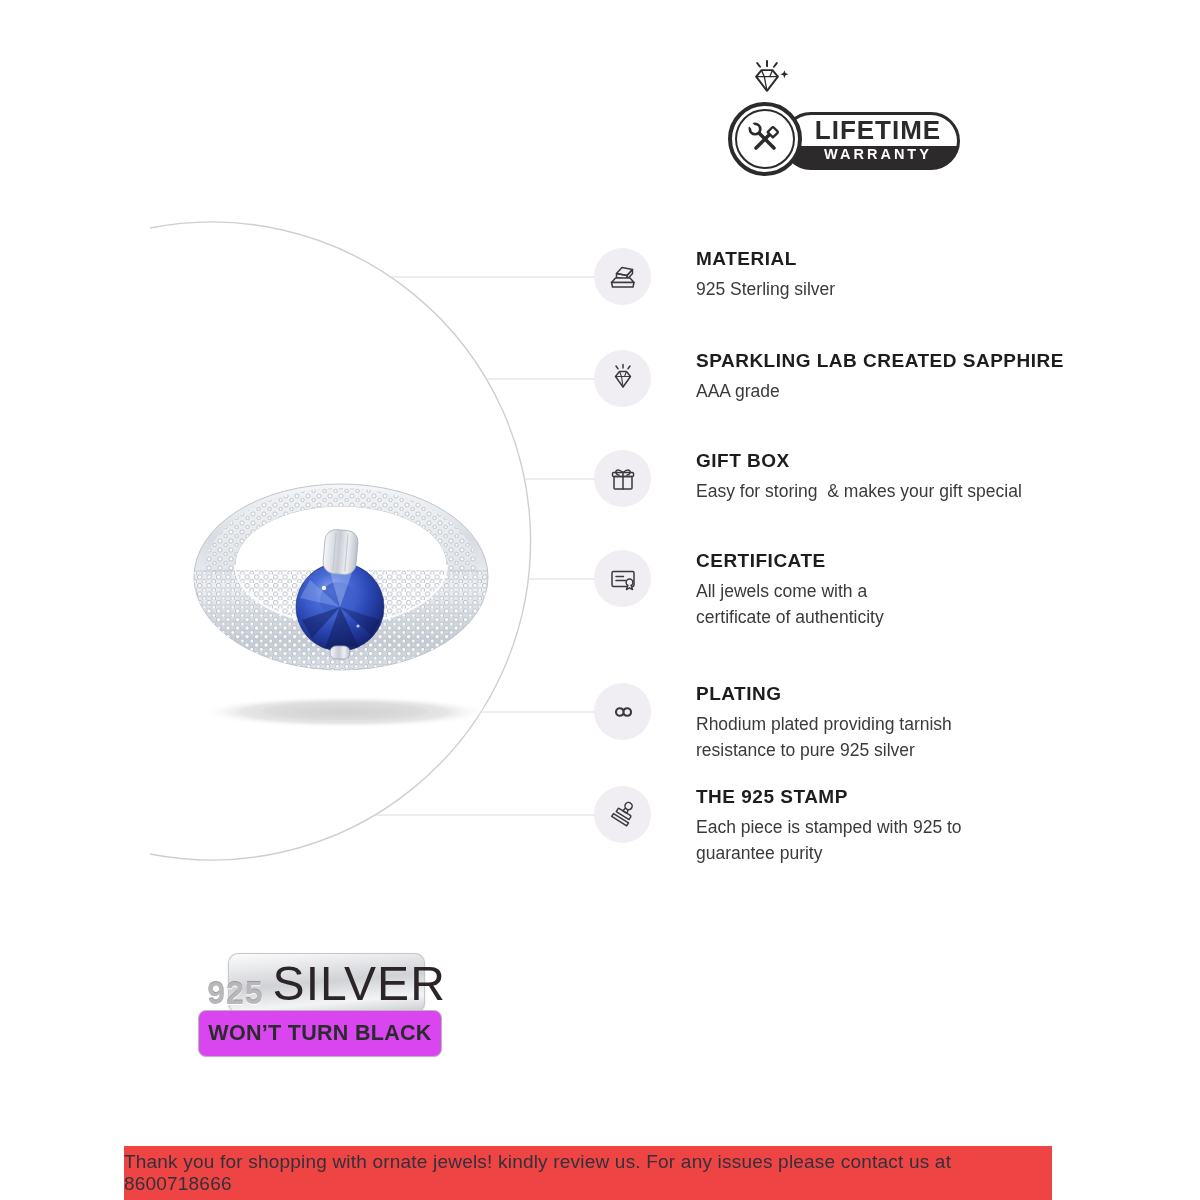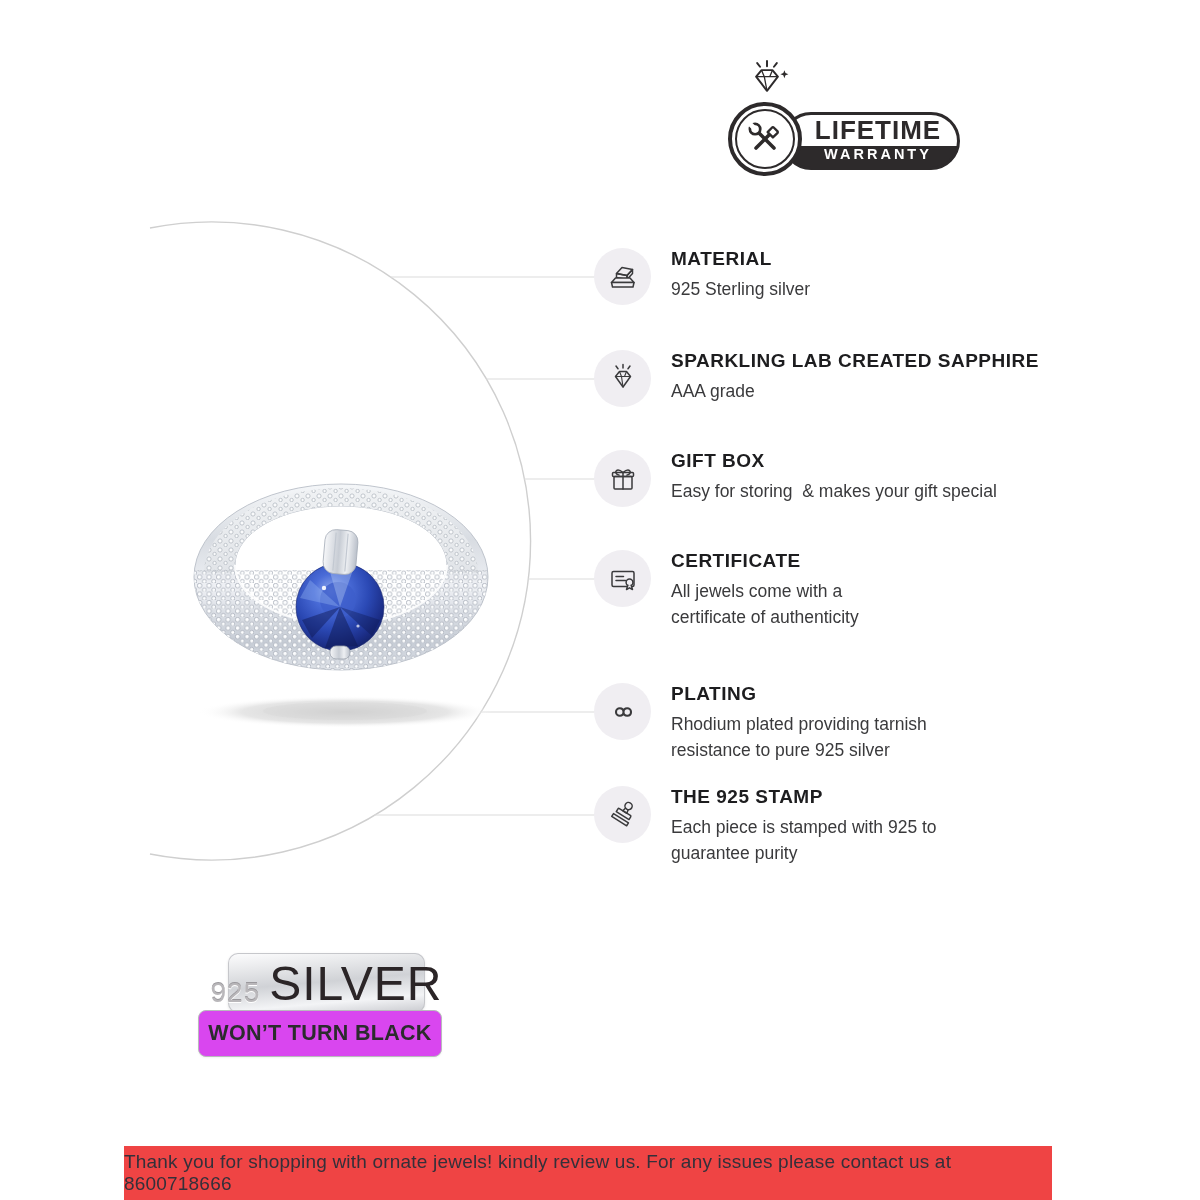--- a/index.html
+++ b/index.html
@@ -1,21 +1,21 @@
 <!DOCTYPE html>
 <html><head>
 <meta charset="utf-8">
 <style>
   html,body{margin:0;padding:0;background:#fff;}
   .canvas{position:relative;width:1200px;height:1200px;background:#fff;overflow:hidden;
           font-family:"Liberation Sans",sans-serif;color:#2d2a2b;}
   .layer{position:absolute;left:0;top:0;}
 
   
-  .feature-row{position:absolute;left:594px;display:flex;gap:20px;z-index:2;}
+  .feature-row{position:absolute;left:594px;display:flex;gap:45px;z-index:2;}
   .feature-icon{flex:0 0 57px;width:57px;height:57px;border-radius:50%;background:#f0eef2;
                 display:flex;align-items:center;justify-content:center;}
   .feature-text{max-width:420px;padding-top:0;}
   .feature-title{font-size:19px;font-weight:bold;letter-spacing:.5px;color:#1d1d1f;white-space:nowrap;}
   .feature-desc{margin-top:7px;font-size:17.5px;line-height:25.5px;color:#3a3a3c;white-space:pre-wrap;}
 
   
   .warranty{position:absolute;left:722px;top:58px;width:245px;height:125px;z-index:3;}
   .w-ring{position:absolute;left:20px;top:0;}
   .w-pill{position:absolute;left:60px;top:54px;width:178px;height:58px;border:3px solid #2d2a2b;
@@ -27,21 +27,21 @@
   .w-circle{position:absolute;left:6px;top:44px;width:66px;height:66px;background:#fff;border:4px solid #2d2a2b;
             border-radius:50%;z-index:2;display:flex;align-items:center;justify-content:center;}
   .w-circle-inner{width:56px;height:56px;border:2px solid #2d2a2b;border-radius:50%;
                   display:flex;align-items:center;justify-content:center;}
 
   
   .silver-plate{position:absolute;left:228px;top:953px;width:197px;height:60px;border-radius:10px;z-index:2;
       background:linear-gradient(175deg,#fdfdfe 0%,#e9eaec 22%,#d0d2d6 48%,#f3f4f6 76%,#c7c8cd 100%);
       box-shadow:inset 0 0 0 1px #c6c7cb,0 1px 3px rgba(0,0,0,.10);
       display:flex;align-items:center;justify-content:center;gap:9px;}
-  .silver-plate .num{font-size:28px;font-weight:normal;color:#b9b7ba;letter-spacing:1px;
+  .silver-plate .num{font-size:32px;font-weight:bold;color:#b9b7ba;letter-spacing:1px;
       text-shadow:0 1px 0 #fff,0 -1px 0 #9a989c;margin-top:20px;}
   .silver-plate .lbl{font-size:48px;font-weight:normal;color:#2b2527;letter-spacing:1px;}
   .tarnish-box{position:absolute;left:198px;top:1010px;width:242px;height:45px;background:#d946ef;
       border:1.5px solid #b9b9bd;border-radius:8px;z-index:3;
       display:flex;align-items:center;justify-content:center;
       font-size:21.5px;font-weight:bold;color:#2b2b2d;letter-spacing:.3px;
       box-shadow:0 1px 2px rgba(0,0,0,.05);}
 
   
   .note-box{position:absolute;left:601px;top:952px;width:461px;height:96px;border-radius:16px;z-index:2;

